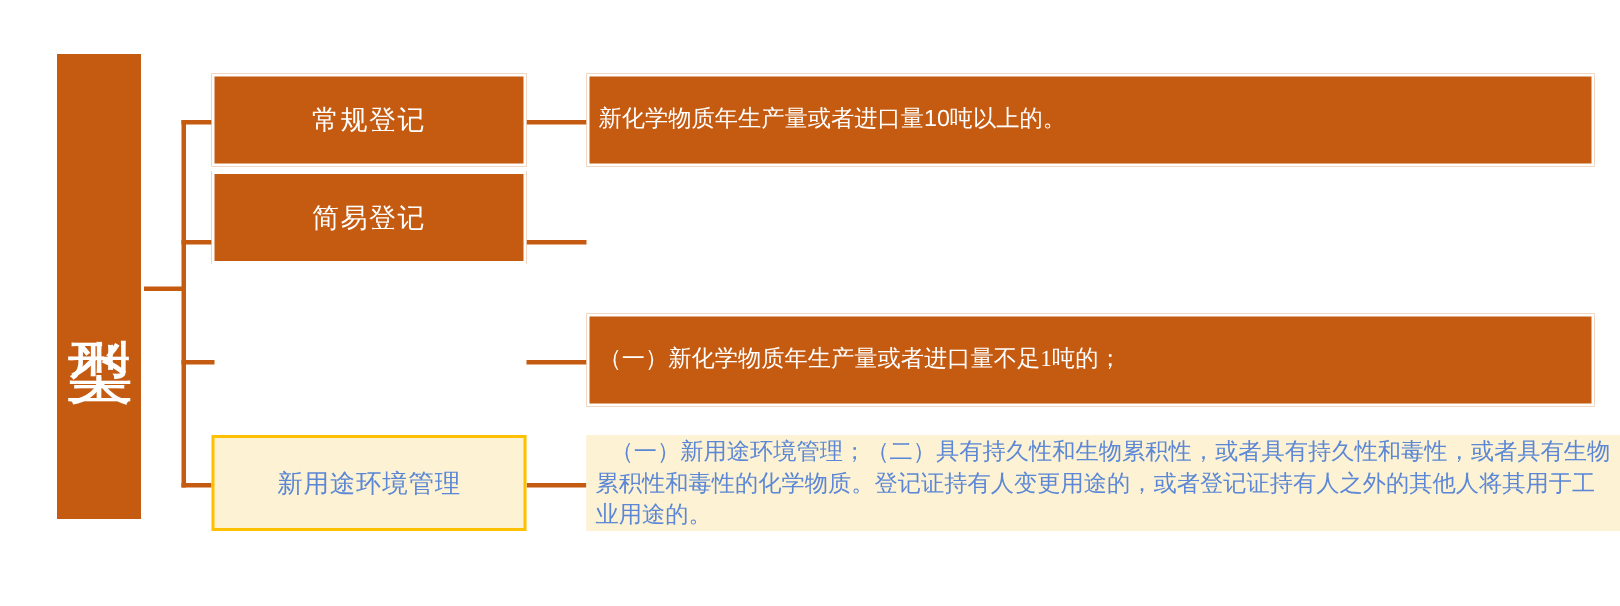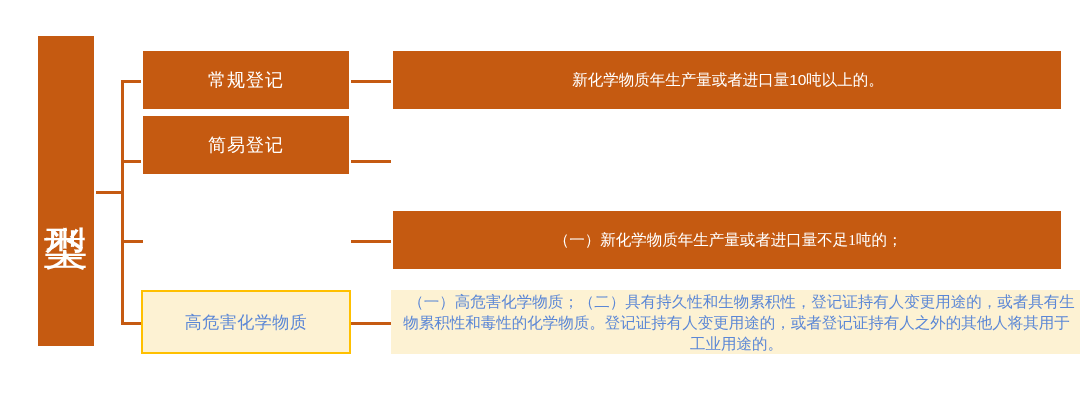--- a/index.html
+++ b/index.html
@@ -86,21 +86,20 @@
     display: flex;
     flex-direction: column;
     justify-content: center;
     padding: 2px 4px 2px 6px;
   }
   .desc-line {
     color: #ffffff;
     font-size: 15.5px;
     line-height: 20px;
     white-space: nowrap;
-    text-align: center;
   }
   .desc-box.accent {
     background: #FDF2D3;
     border: 2px solid #FDF2D3;
     padding: 2px 2px 2px 4px;
   }
   .desc-box.accent .desc-line {
     color: #5B87D6;
     font-size: 15.5px;
     line-height: 21px;
@@ -133,29 +132,29 @@
   <div class="cat-box" style="top:49px; height:62px;">
     <span class="cat-label">常规登记</span>
   </div>
 
   <div class="cat-box" style="top:114px; height:62px;text-align:right;">
     <span class="cat-label">简易登记</span>
   </div>
 
 
   <div class="cat-box accent" style="top:290px; height:64px;">
-    <span class="cat-label">高危害化学物质</span>
+    <span class="cat-label">新用途环境管理</span>
   </div>
 
   <div class="desc-box" style="left:391px; top:49px; width:672px; height:62px;">
     <div class="desc-line">新化学物质年生产量或者进口量10吨以上的。</div>
   </div>
 
 
   <div class="desc-box" style="left:391px; top:209px; width:672px; height:62px;font-family:Liberation Serif, serif;">
     <div class="desc-line">（一）新化学物质年生产量或者进口量不足1吨的；</div>
   </div>
 
   <div class="desc-box accent" style="left:391px; top:290px; width:689px; height:64px;">
-    <div class="desc-line indent">（一）高危害化学物质；（二）具有持久性和生物累积性，登记证持有人变更用途的，或者具有生物累积性和毒性的化学物质。登记证持有人变更用途的，或者登记证持有人之外的其他人将其用于工业用途的。</div>
+    <div class="desc-line indent">（一）新用途环境管理；（二）具有持久性和生物累积性，或者具有持久性和毒性，或者具有生物累积性和毒性的化学物质。登记证持有人变更用途的，或者登记证持有人之外的其他人将其用于工业用途的。</div>
   </div>
 
 </div>
 
 </body></html>

